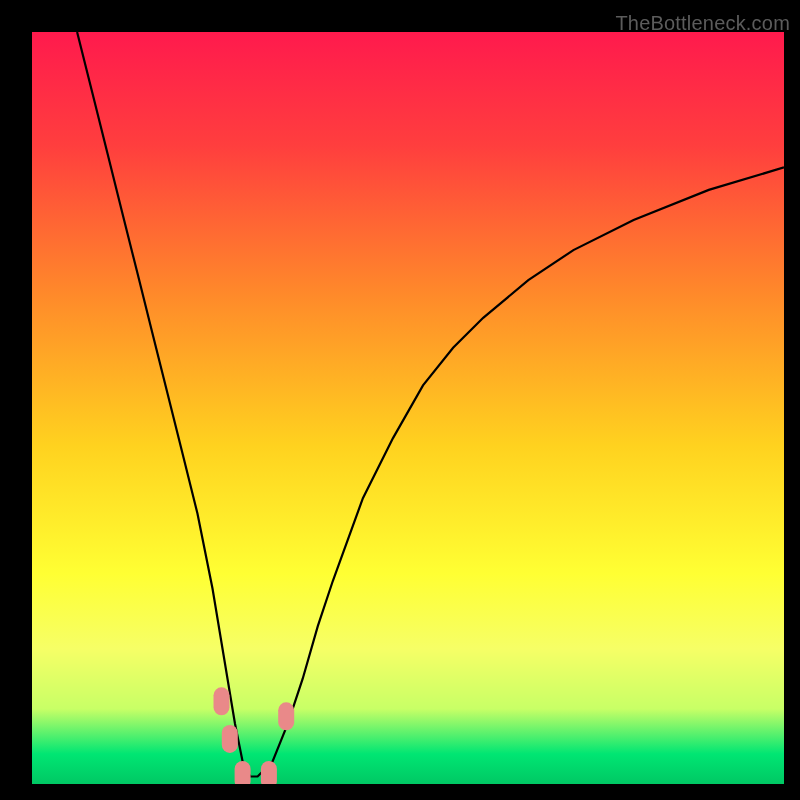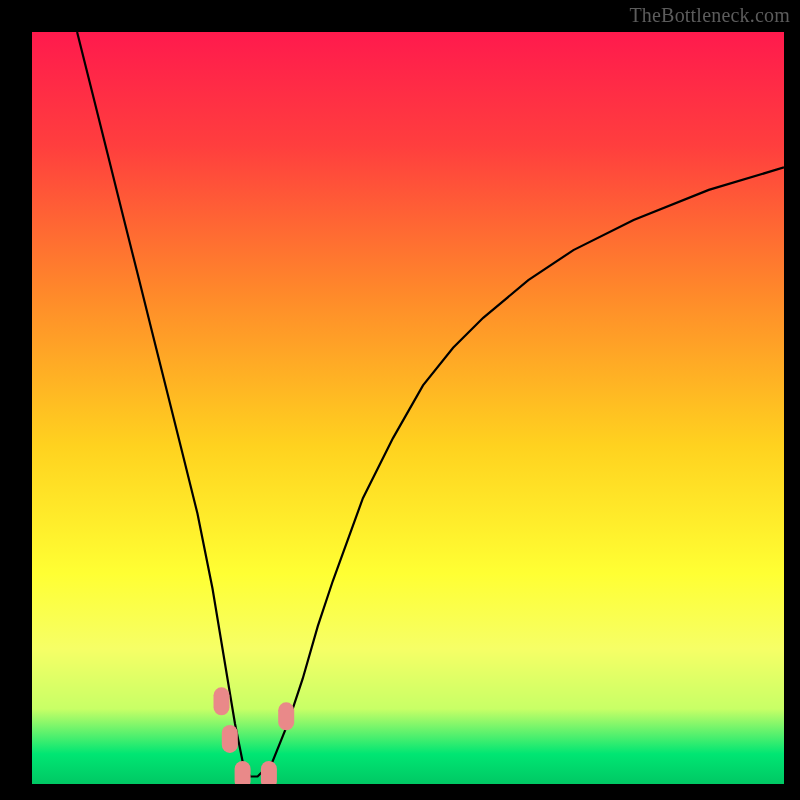--- a/index.html
+++ b/index.html
@@ -20,23 +20,23 @@
   }
   .plot {
     position: absolute;
     left: 0;
     top: 0;
     width: 752px;
     height: 752px;
   }
   .watermark {
     position: absolute;
-    top: 4px;
+    top: 12px;
     right: 10px;
-    font-family: Liberation Serif, serif;
+    font-family: Liberation Sans, sans-serif;
     font-size: 20px;
     color: #5c5c5c;
     letter-spacing: 0.2px;
     font-weight: 500;
   }
 </style>
 </head>
 <body>
 
 <div class="frame">

